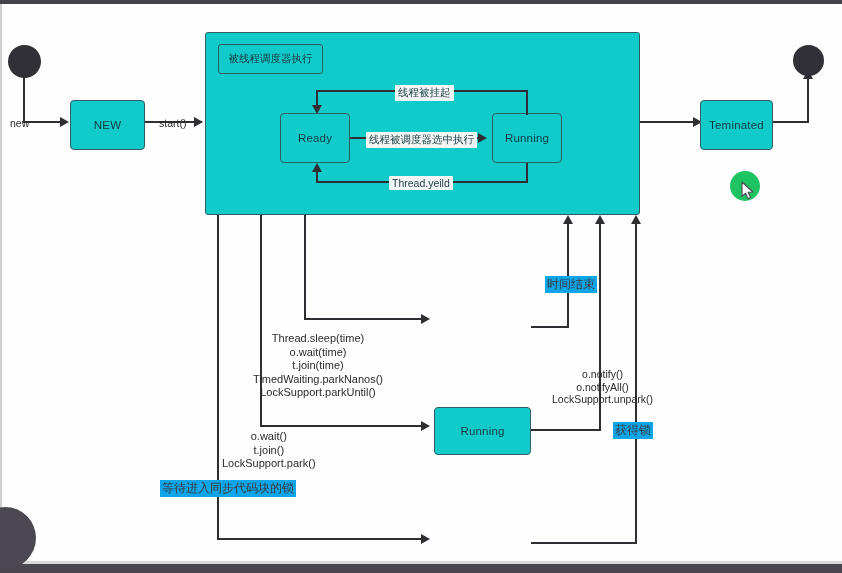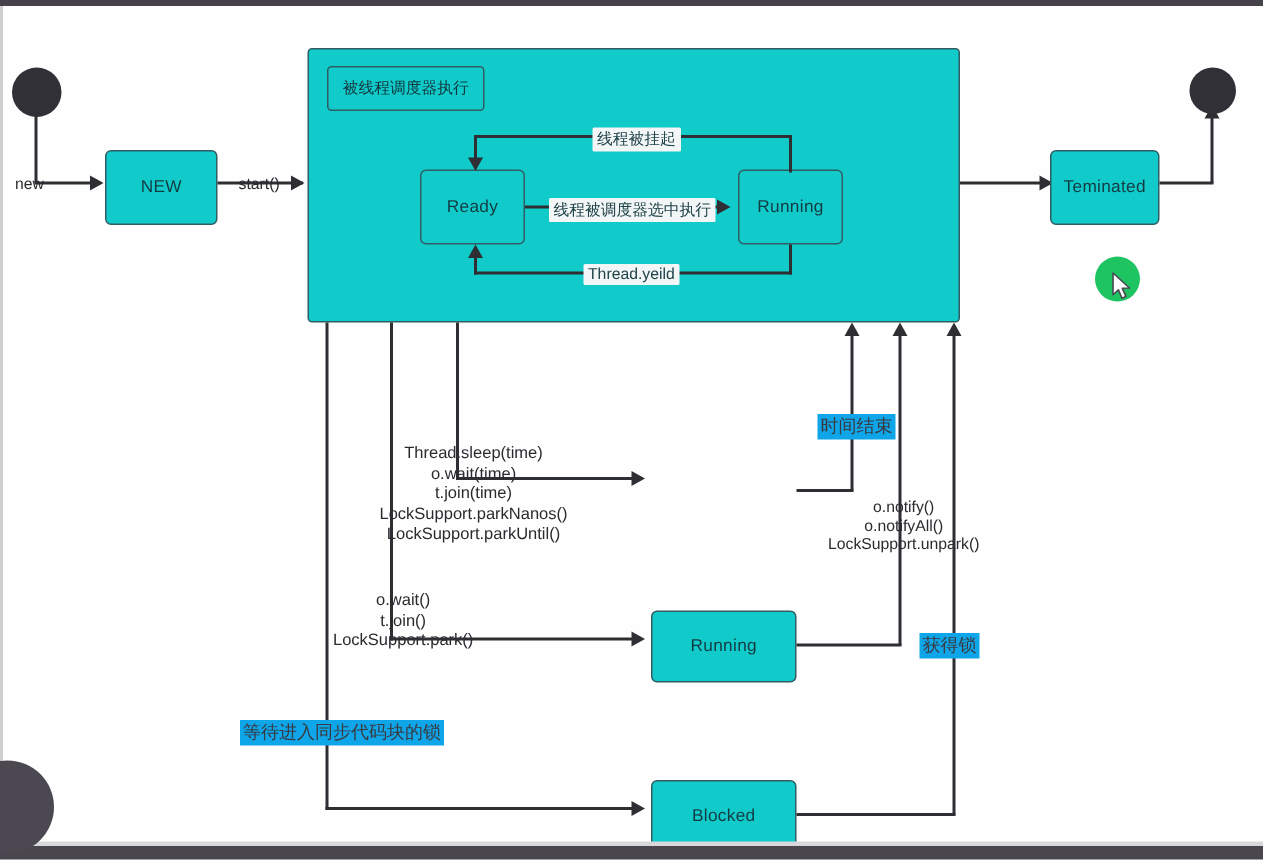--- a/index.html
+++ b/index.html
@@ -48,21 +48,21 @@
   .ar-r{border-top:5.2px solid transparent;border-bottom:5.2px solid transparent;border-left:9px solid #2e2e33;}
   .ar-u{border-left:5.2px solid transparent;border-right:5.2px solid transparent;border-bottom:9px solid #2e2e33;}
   .ar-d{border-left:5.2px solid transparent;border-right:5.2px solid transparent;border-top:9px solid #2e2e33;}
 
   
   .lbl{position:absolute;color:#2a2a2f;font-size:10.5px;white-space:nowrap;line-height:13px;}
   .lbl-cn{color:#3a3a40;font-size:10px;}
   .lbl-box{position:absolute;background:#f3f6f6;color:#21434a;font-size:10.5px;
     padding:1px 3px;white-space:nowrap;border-radius:1px;}
   .lbl-multi{position:absolute;color:#2a2a2f;font-size:11px;line-height:13.5px;
-    text-align:center;white-space:nowrap;}
+    text-align:center;white-space:nowrap;margin-top:36px;}
   .lbl-onwhite{position:absolute;background:#0ea5e9;color:#39393f;font-size:12px;
     padding:0 2px;white-space:nowrap;}
 
   
   .click-ring{position:absolute;width:30px;height:30px;border-radius:50%;
     background:#1fc462;}
   .cursor{position:absolute;}
 </style>
 </head>
 <body>
@@ -121,21 +121,21 @@
     <div class="dot" style="left:793px;top:41px;width:31px;height:31px;"></div>
 
     <div class="ln v" style="left:217px;top:211px;height:325px;"></div>
     <div class="ln v" style="left:260px;top:211px;height:212px;"></div>
     <div class="ln v" style="left:304px;top:211px;height:105px;"></div>
 
     <div class="lbl-multi" style="left:253px;top:292px;">
       <div>Thread.sleep(time)</div>
       <div>o.wait(time)</div>
       <div>t.join(time)</div>
-      <div>LockSupport.parkNanos()</div>
+      <div>TimedWaiting.parkNanos()</div>
       <div>LockSupport.parkUntil()</div>
     </div>
     <div class="ln h" style="left:304px;top:314px;width:123px;"></div>
     <div class="ar ar-r" style="left:421px;top:310px;"></div>
 
 
     <div class="ln h" style="left:531px;top:322px;width:38px;"></div>
     <div class="ln v" style="left:567px;top:219px;height:104px;"></div>
     <div class="ar ar-u" style="left:563px;top:211px;"></div>
     <div class="lbl-onwhite lbl-cn" style="left:545px;top:272px;">时间结束</div>
@@ -156,21 +156,20 @@
     <div class="lbl-multi" style="left:552px;top:328px;font-size:10.5px;line-height:12.5px;">
       <div>o.notify()</div>
       <div>o.notifyAll()</div>
       <div>LockSupport.unpark()</div>
     </div>
 
     <div class="lbl-onwhite lbl-cn" style="left:160px;top:476px;">等待进入同步代码块的锁</div>
     <div class="ln h" style="left:217px;top:534px;width:210px;"></div>
     <div class="ar ar-r" style="left:421px;top:530px;"></div>
 
-    <div class="node" style="left:434px;top:516px;width:97px;height:48px;">Blocked</div>
 
     <div class="ln h" style="left:531px;top:538px;width:106px;"></div>
     <div class="ln v" style="left:635px;top:219px;height:320px;"></div>
     <div class="ar ar-u" style="left:631px;top:211px;"></div>
     <div class="lbl-onwhite lbl-cn" style="left:613px;top:418px;">获得锁</div>
 
     <div class="click-ring" style="left:730px;top:167px;"></div>
     <div class="cursor" style="left:741px;top:177px;">
       <svg width="14" height="19" viewBox="0 0 14 19">
         <path d="M1 1 L1 15.5 L4.6 12.2 L7 17.8 L9.6 16.6 L7.2 11.2 L12 11 Z" fill="#ffffff" stroke="#4a4a52" stroke-width="1.1" stroke-linejoin="round"></path>

